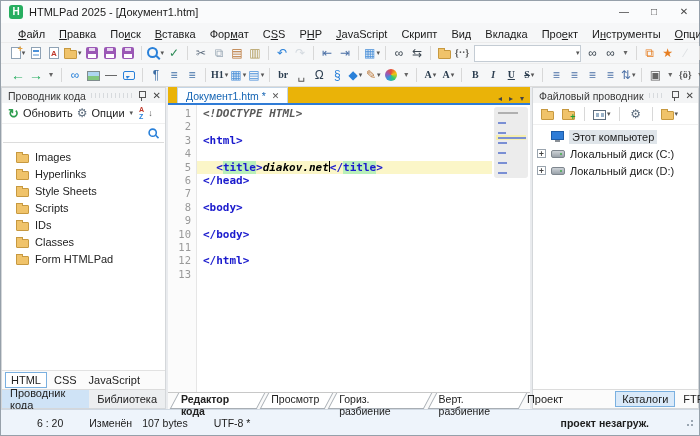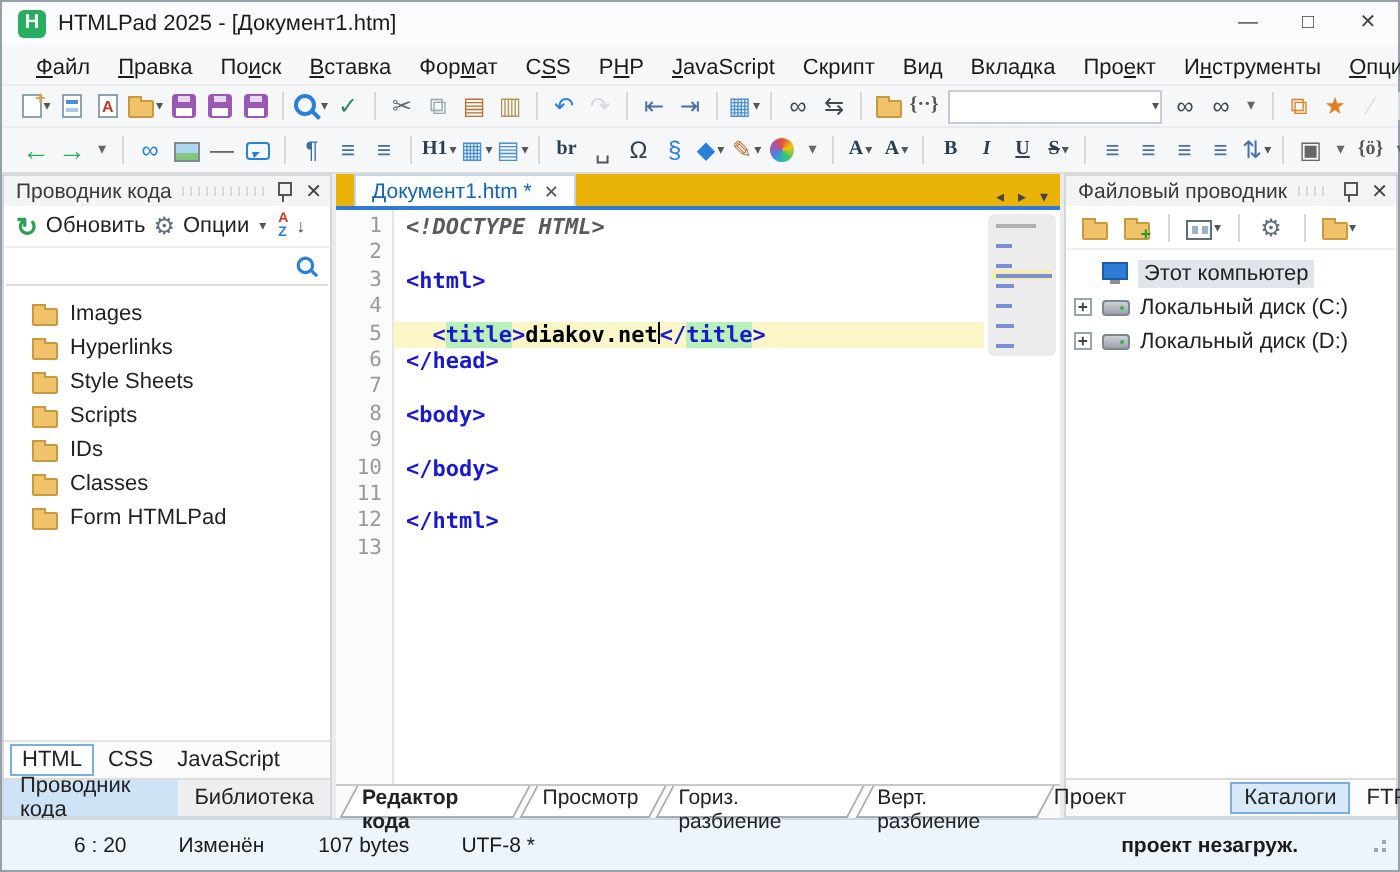--- a/index.html
+++ b/index.html
@@ -107,21 +107,21 @@
   .doc-tab .tab-x { color:#555; font-size:9px; }
   .tab-nav { margin-left:auto; display:flex; gap:7px; padding-right:6px; color:#444; font-size:8px; align-items:center; }
   .blue-line { height:2px; background:#2f7bd6; flex:none; }
   .code-wrap { flex:1; display:flex; background:#fff; min-height:0; position:relative; }
   .gutter { width:29px; flex:none; background:#fbfbfb; border-right:1px solid #e6e6e6; text-align:right; padding:2px 5px 0 0; color:#999; font:10.5px/13.4px "DejaVu Sans Mono",monospace; }
   .code-lines { flex:1; padding-top:2px; font:bold 11px/13.4px "DejaVu Sans Mono",monospace; min-width:0; }
   .cline { height:13.4px; white-space:pre; padding-left:6px; }
   .cline.act { background:#fbf6c8; }
   .cline .tag { color:#1a1acd; }
   .cline .hl { background:#b9efb9; }
-  .cline .plain { color:#000; font-weight:bold; }
+  .cline .plain { color:#000; font-weight:bold;font-style:italic; }
   .cline .doctype { color:#5a5a5a; font-style:italic; }
   .cline .cursor { display:inline-block; width:1px; height:11px; background:#000; vertical-align:-1px; }
   .minimap { width:38px; flex:none; background:#fff; padding:2px 2px 0 2px; }
   .mini-view { background:#ececec; border-radius:3px; padding:3px 2px; }
   .mrow { height:5px; display:flex; align-items:center; padding-left:2px; }
   .mrow.mact { background:#f5eeb0; }
   .mrow span { display:inline-block; height:2px; }
   .mblue { background:#7a8fd4; }
   .mgray { background:#b0b0b0; }
   .view-tabs { height:17px; flex:none; display:flex; align-items:stretch; background:#fafafa; border-top:1px solid #c8c8c8; padding-left:10px; }
@@ -133,21 +133,21 @@
   
   .fx-toolbar { height:22px; flex:none; display:flex; align-items:center; gap:3px; padding:0 5px; border-bottom:1px solid #f0f0f0; }
   .bt-row3 { height:19px; flex:none; display:flex; align-items:center; justify-content:center; gap:2px; border-top:1px solid #dcdcdc; background:#fbfbfb; }
   .bt-row3 .btab { padding:1px 6px; }
   .bt-row3 .btab[data-active="true"] { border:1px solid #7ab0e0; background:#d9e9f9;margin-left:44px; }
 
   
   .statusbar { height:26px; flex:none; display:flex; align-items:center; background:#eef4fb; border-top:1px solid #cfd8e2; font-size:10.5px; color:#1b1b1b; }
   .sb-pos { margin-left:36px; }
   .sb-mod { margin-left:26px; }
-  .sb-size { margin-left:27px; }
+  .sb-size { margin-left:10px; }
   .sb-enc { margin-left:26px; }
   .sb-right { margin-left:auto; margin-right:36px; font-weight:bold; }
   .sgrip { width:10px; height:10px; position:relative; margin-right:4px; }
   .sgrip::before { content:""; position:absolute; right:2px; bottom:2px; width:2px; height:2px; background:#9aa6b2; box-shadow:0 -4px #9aa6b2, -4px 0 #9aa6b2; }
 </style>
 </head>
 <body>
 
 <div class="window">
 

